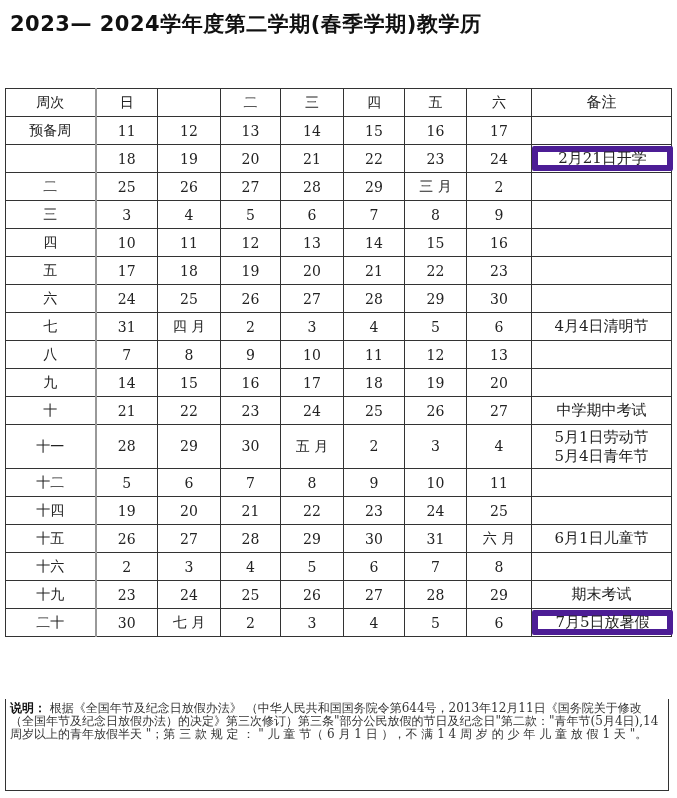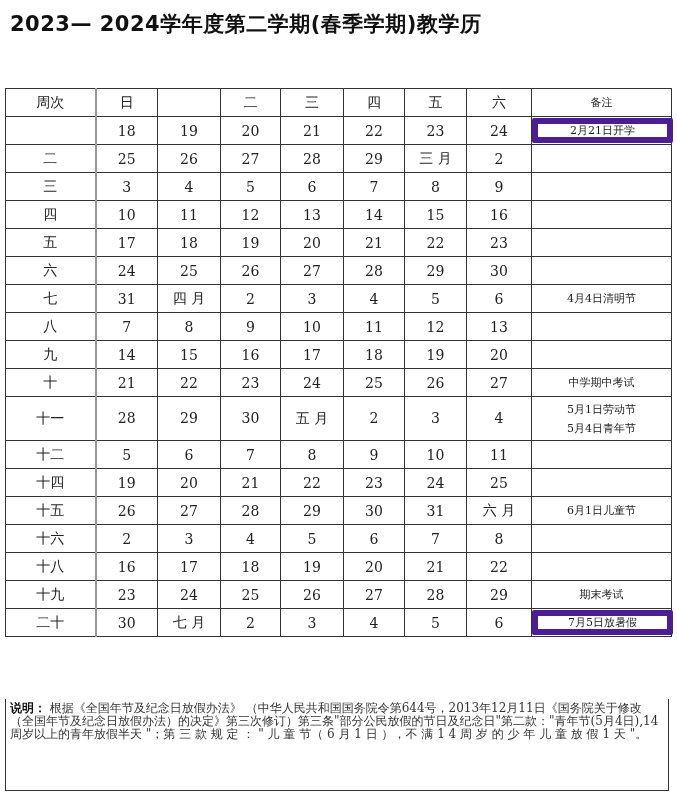--- a/index.html
+++ b/index.html
@@ -6,21 +6,21 @@
   body { width: 677px; height: 798px; position: relative; overflow: hidden;
          font-family: "DejaVu Serif", "Liberation Serif", serif; color: #222; }
   .title { position: absolute; left: 0; top: 10px; width: 677px; 
            font-family: "DejaVu Sans", "Liberation Sans", sans-serif; font-weight: bold;
            font-size: 21px; color: #111; letter-spacing: 0.5px; margin-left: 10px; }
   table.cal { position: absolute; left: 5px; top: 68px; border-collapse: collapse;
               table-layout: fixed; width: 666px; margin-top: 20px; }
   table.cal td { border: 1.3px solid #333; text-align: center; vertical-align: middle;
                  font-size: 14px; padding: 0; height: 27px; color: #222; }
   table.cal td.week { border-right: 2px solid #999; }
-  table.cal td.note { font-size: 11px; }
+  table.cal td.note { font-size: 15px; }
   table.cal td.two { height: 43px; line-height: 19px; }
   td.hl { position: relative; }
   td.hl .box { position: absolute; left: 0px; top: 1px; right: -2px; bottom: 1px;
                border: 6px solid #4c1d95; border-radius: 2px; display: flex;
                align-items: center; justify-content: center; }
   .foot { position: absolute; left: 5px; top: 699px; width: 652px; height: 88px;
           border: 1.3px solid #333; border-top: none; padding: 3px 6px 0 4px;
           font-size: 12px; line-height: 13px; color: #333; }
   .foot b { color: #111; }
 </style>
@@ -46,20 +46,31 @@
       <td class="week">周次</td>
       <td>日</td>
       <td></td>
       <td>二</td>
       <td>三</td>
       <td>四</td>
       <td>五</td>
       <td>六</td>
       <td class="note">备注</td>
     </tr>
+  <tr>
+        <td class="week">预备周</td>
+        <td>11</td>
+        <td>12</td>
+        <td>13</td>
+        <td>14</td>
+        <td>15</td>
+        <td>16</td>
+        <td>17</td>
+        <td class="note"></td>
+      </tr>
       <tr>
         <td class="week"></td>
         <td>18</td>
         <td>19</td>
         <td>20</td>
         <td>21</td>
         <td>22</td>
         <td>23</td>
         <td>24</td>
         <td class="note hl">
@@ -217,31 +228,20 @@
         <td>2</td>
         <td>3</td>
         <td>4</td>
         <td>5</td>
         <td>6</td>
         <td>7</td>
         <td>8</td>
         <td class="note"></td>
       </tr>
       <tr>
-        <td class="week">十八</td>
-        <td>16</td>
-        <td>17</td>
-        <td>18</td>
-        <td>19</td>
-        <td>20</td>
-        <td>21</td>
-        <td>22</td>
-        <td class="note"></td>
-      </tr>
-      <tr>
         <td class="week">十九</td>
         <td>23</td>
         <td>24</td>
         <td>25</td>
         <td>26</td>
         <td>27</td>
         <td>28</td>
         <td>29</td>
         <td class="note">期末考试</td>
       </tr>

